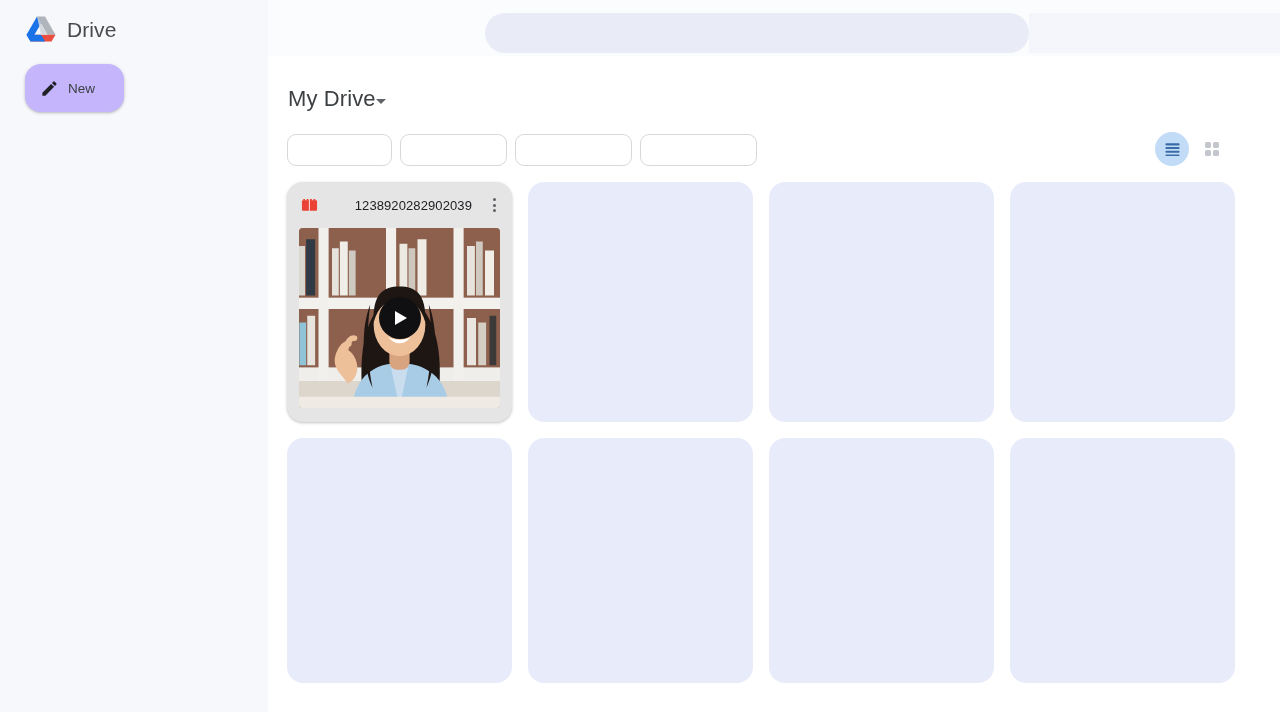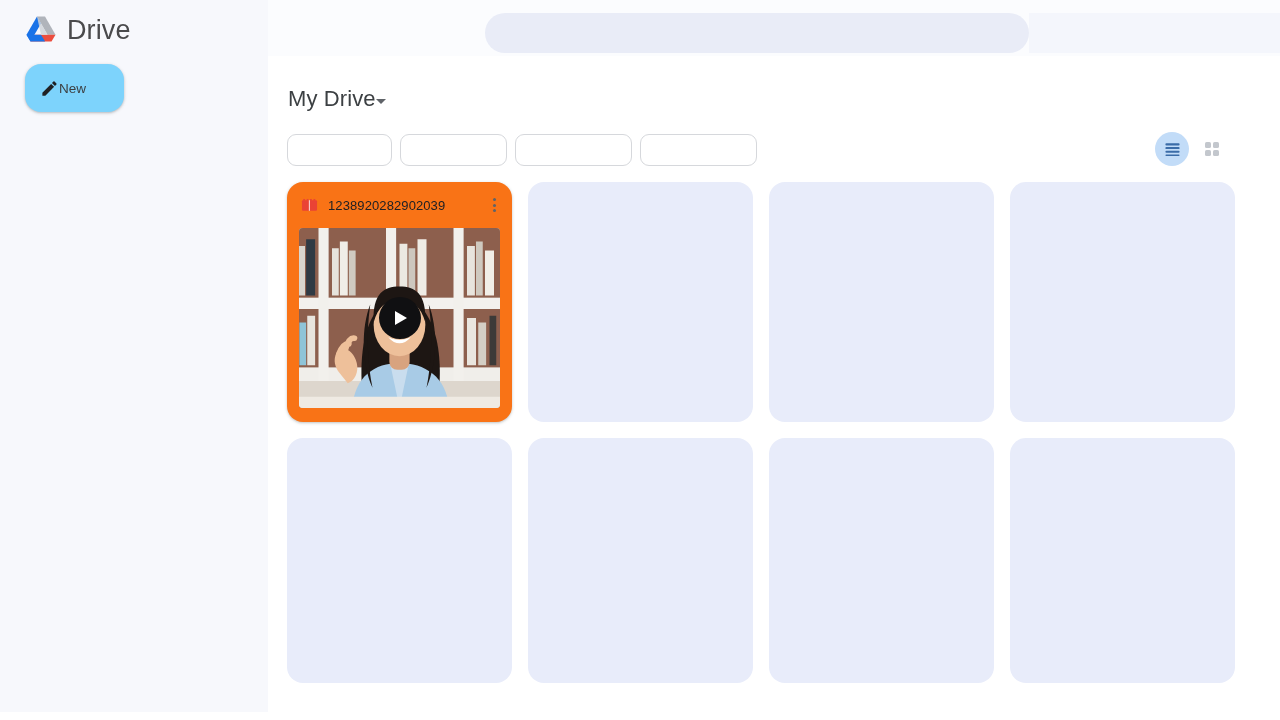--- a/index.html
+++ b/index.html
@@ -31,34 +31,35 @@
   .brand {
     position: absolute;
     left: 26px; top: 13px;
     display: flex;
     align-items: center;
     gap: 11px;
     height: 34px;
   }
   .brand-logo { width: 30px; height: 28px; display: block; }
   .brand-title {
-    font-size: 27px;
+    font-size: 21px;
     color: #4a4a4c;
     letter-spacing: .1px;
     font-family: "Liberation Sans", sans-serif;
   }
 
   .new-button {
     position: absolute;
     left: 25px; top: 64px;
     width: 99px; height: 48px;
-    background: #7dd3fc;
+    background: #c4b5fd;
     border-radius: 16px;
     display: flex;
     align-items: center;
+    gap: 9px;
     padding-left: 15px;
     box-shadow: 0 1px 2px rgba(60,64,67,.22), 0 1px 3px 1px rgba(60,64,67,.10);
     cursor: pointer;
   }
   .pencil-icon { width: 19px; height: 19px; display: block; }
   .new-label { font-size: 13.5px; color: #3c4043; }
 
   
   .search-skeleton {
     position: absolute;
@@ -167,25 +168,26 @@
     background: #e8ecfa;
     height: 240px;
   }
   .tile.placeholder.row2 { height: 245px; }
 
   
   .file-card {
     width: 225px;
     height: 240px;
     border-radius: 16px;
-    background: #f97316;
+    background: #e5e5e5;
     box-shadow: 0 1px 2px rgba(60,64,67,.20), 0 1px 3px 1px rgba(60,64,67,.09);
     overflow: hidden;
     position: relative;
     cursor: pointer;
+    text-align: right;
   }
   .file-card-head {
     height: 46px;
     display: flex;
     align-items: center;
     padding: 0 6px 0 14px;
     gap: 10px;
   }
   .filetype-icon { width: 17px; height: 17px; flex: none; display: block; }
   .file-name {

